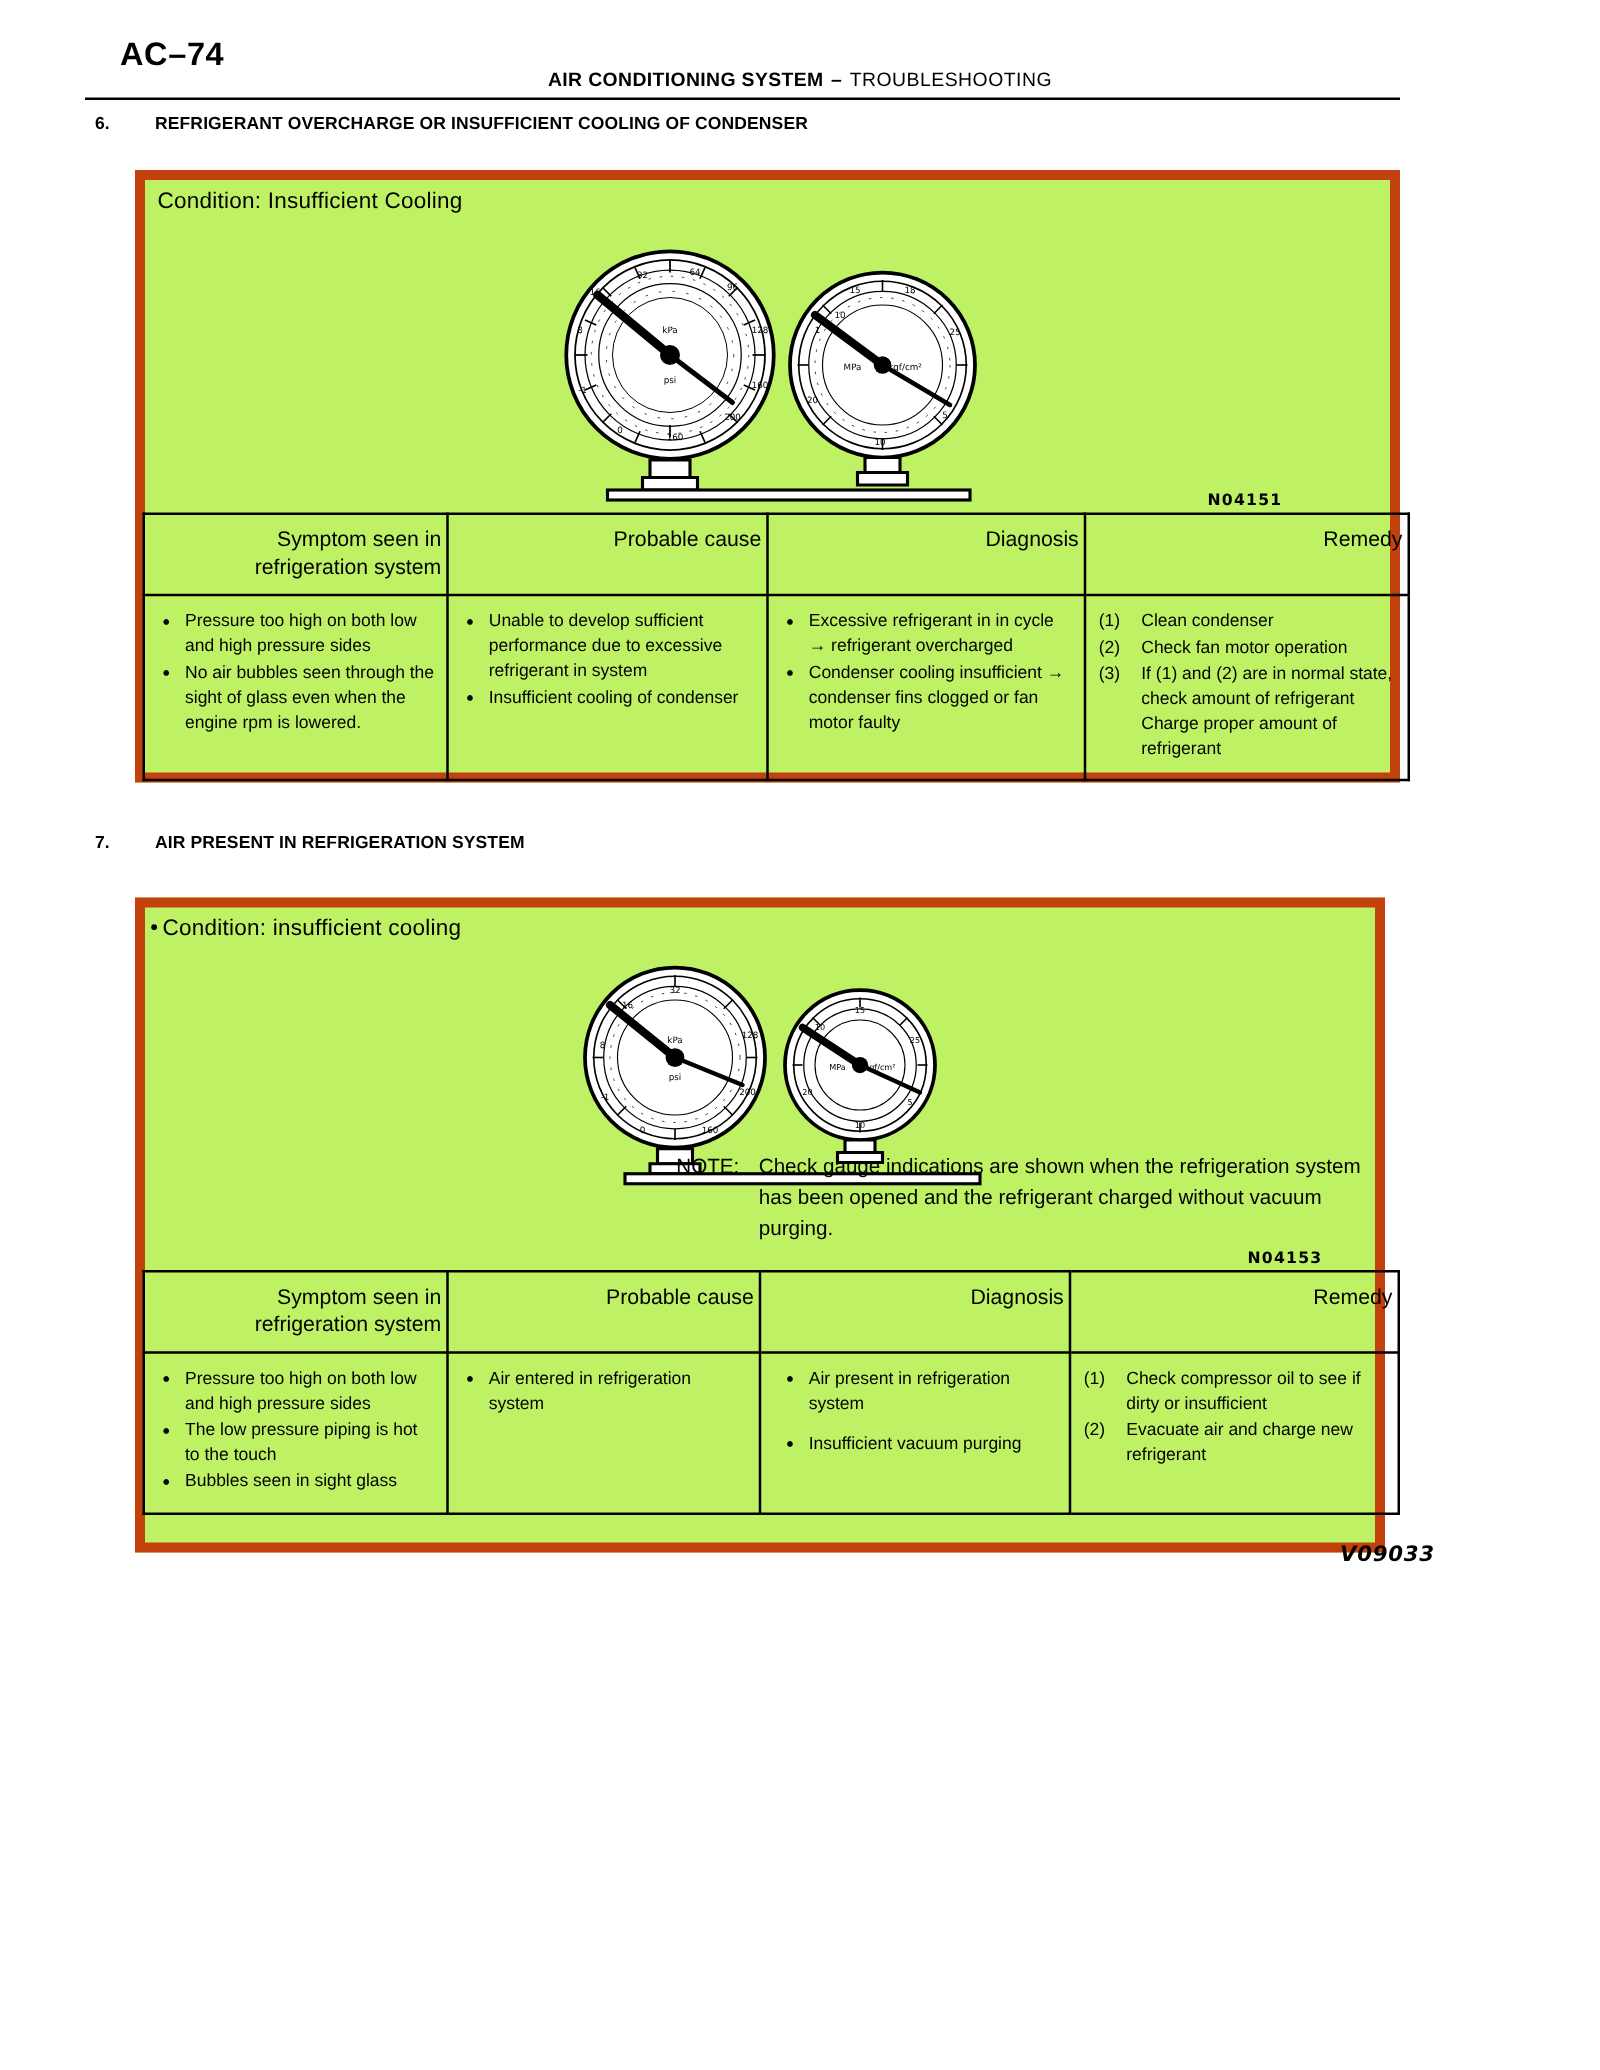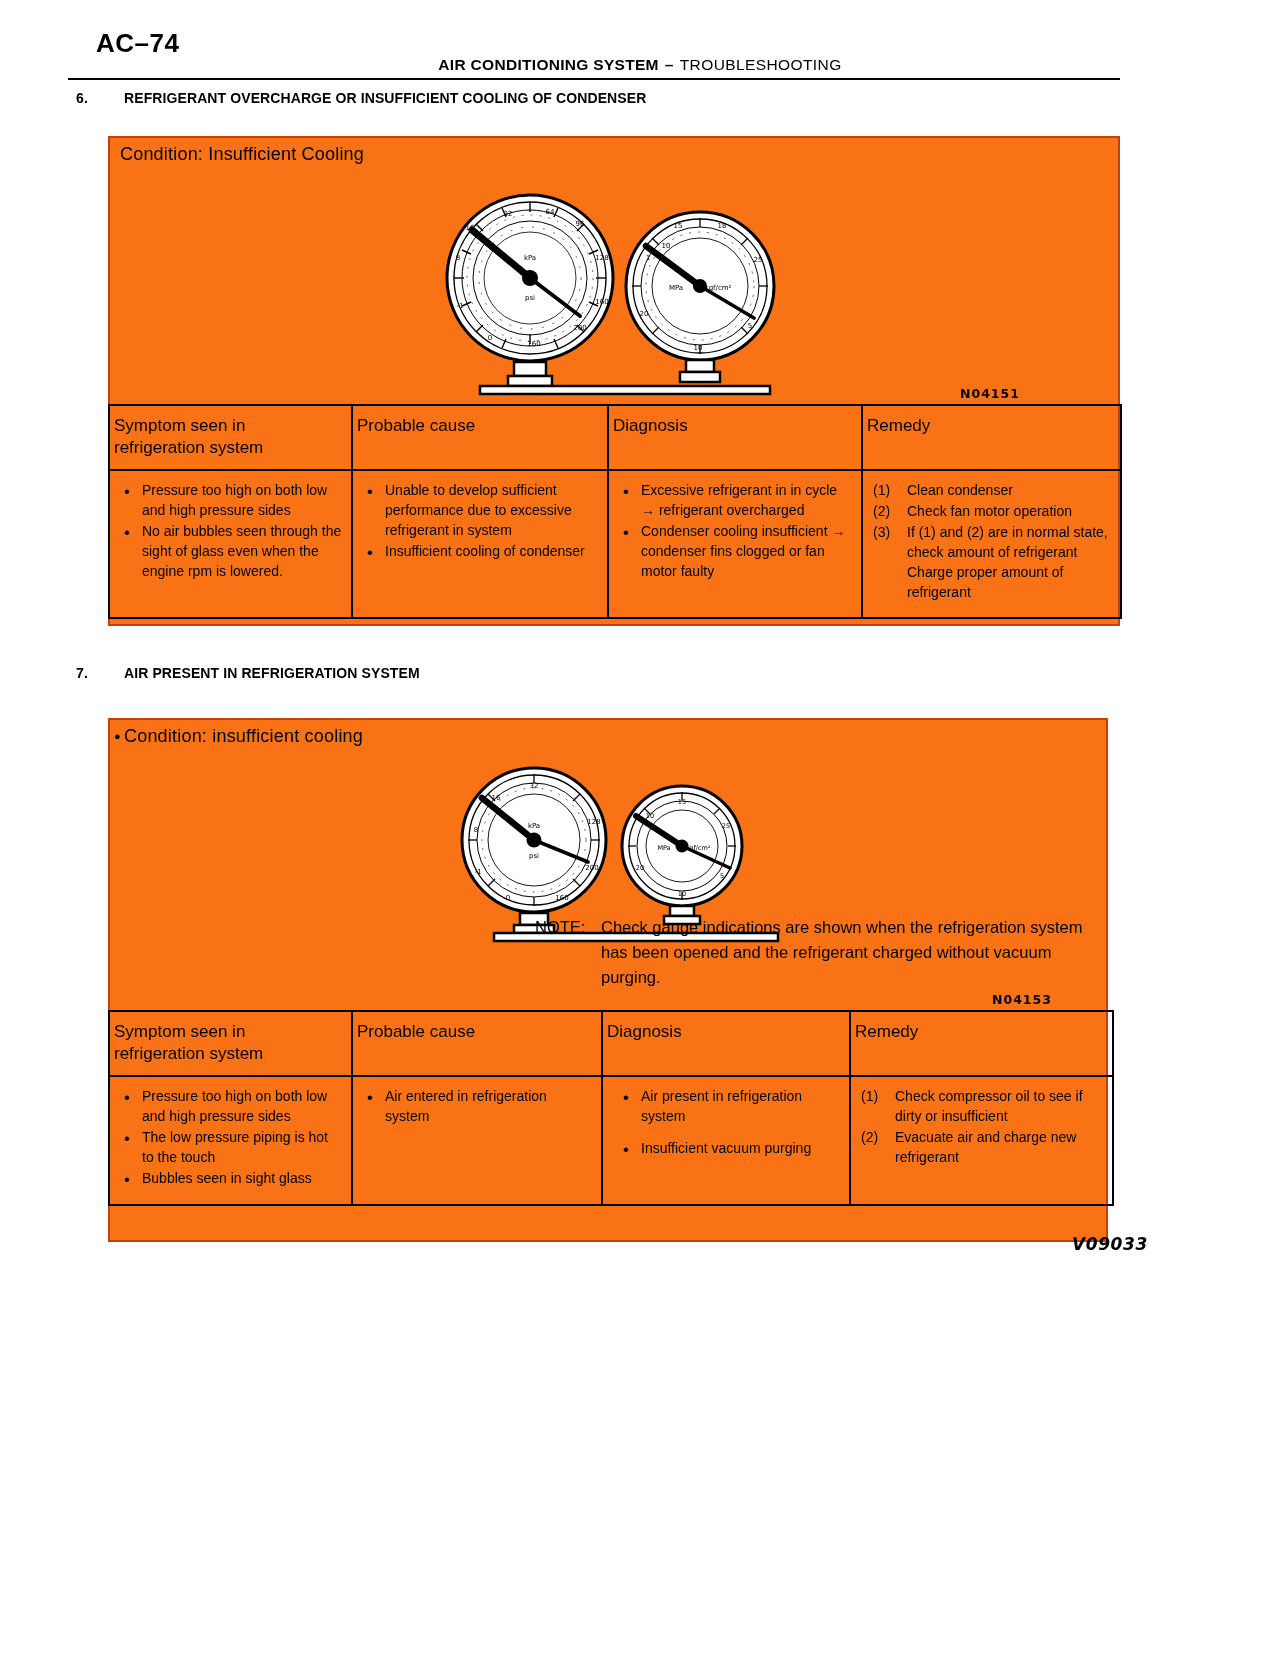--- a/index.html
+++ b/index.html
@@ -70,22 +70,22 @@
   .section-title .num {
     display: inline-block;
     width: 48px;
   }
   #sec6-title { left: 76px; top: 90px; }
   #sec7-title { left: 76px; top: 665px; }
 
   
   .block {
     position: absolute;
-    border: 2px solid #c2410c;
-    background: #f97316;
+    border: 8px solid #c2410c;
+    background: #bef264;
     text-decoration: underline;
   }
   #block6 { left: 108px; top: 136px; width: 1012px; height: 490px; }
   #block7 { left: 108px; top: 718px; width: 1000px; height: 524px; }
 
   .condition {
     position: absolute;
     left: 10px;
     top: 6px;
     font-size: 18px;
@@ -112,21 +112,21 @@
     width: 100%;
     table-layout: fixed;
   }
   table.tbl th, table.tbl td {
     border: 2px solid #000;
     vertical-align: top;
     padding: 0;
   }
   table.tbl th {
     font-weight: normal;
-    text-align: left;
+    text-align: right;
     font-size: 17px;
     padding: 9px 4px 10px 4px;
     line-height: 1.3;
   }
   table.tbl td {
     font-size: 14px;
     line-height: 1.42;
     padding: 10px 8px 14px 10px;
   }
   .tbl-wrap {

